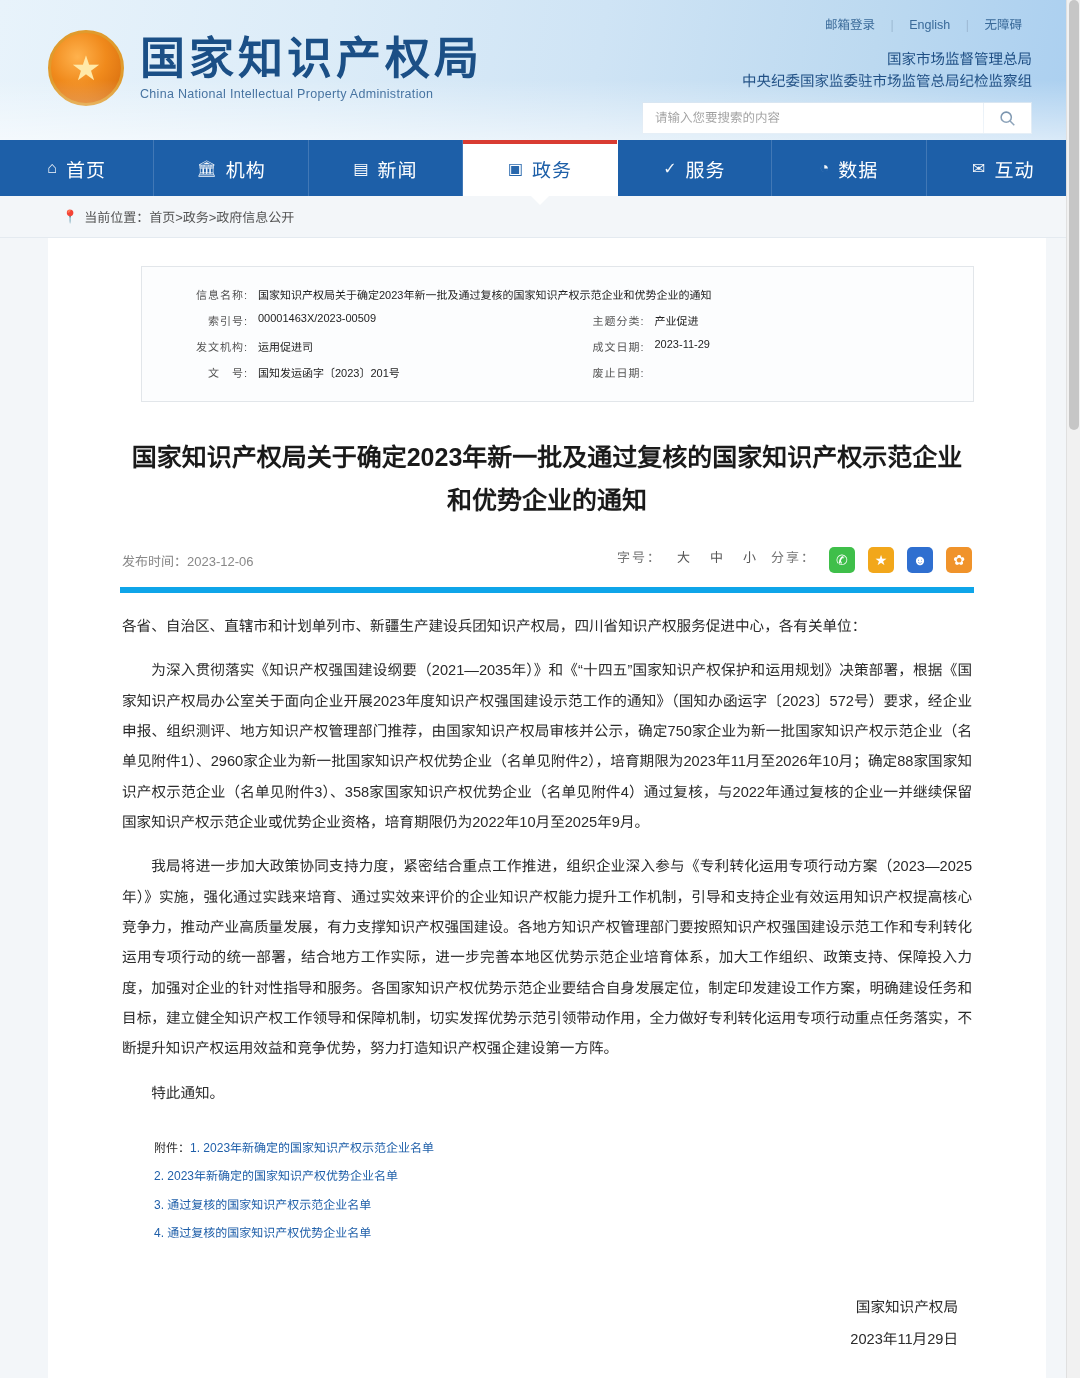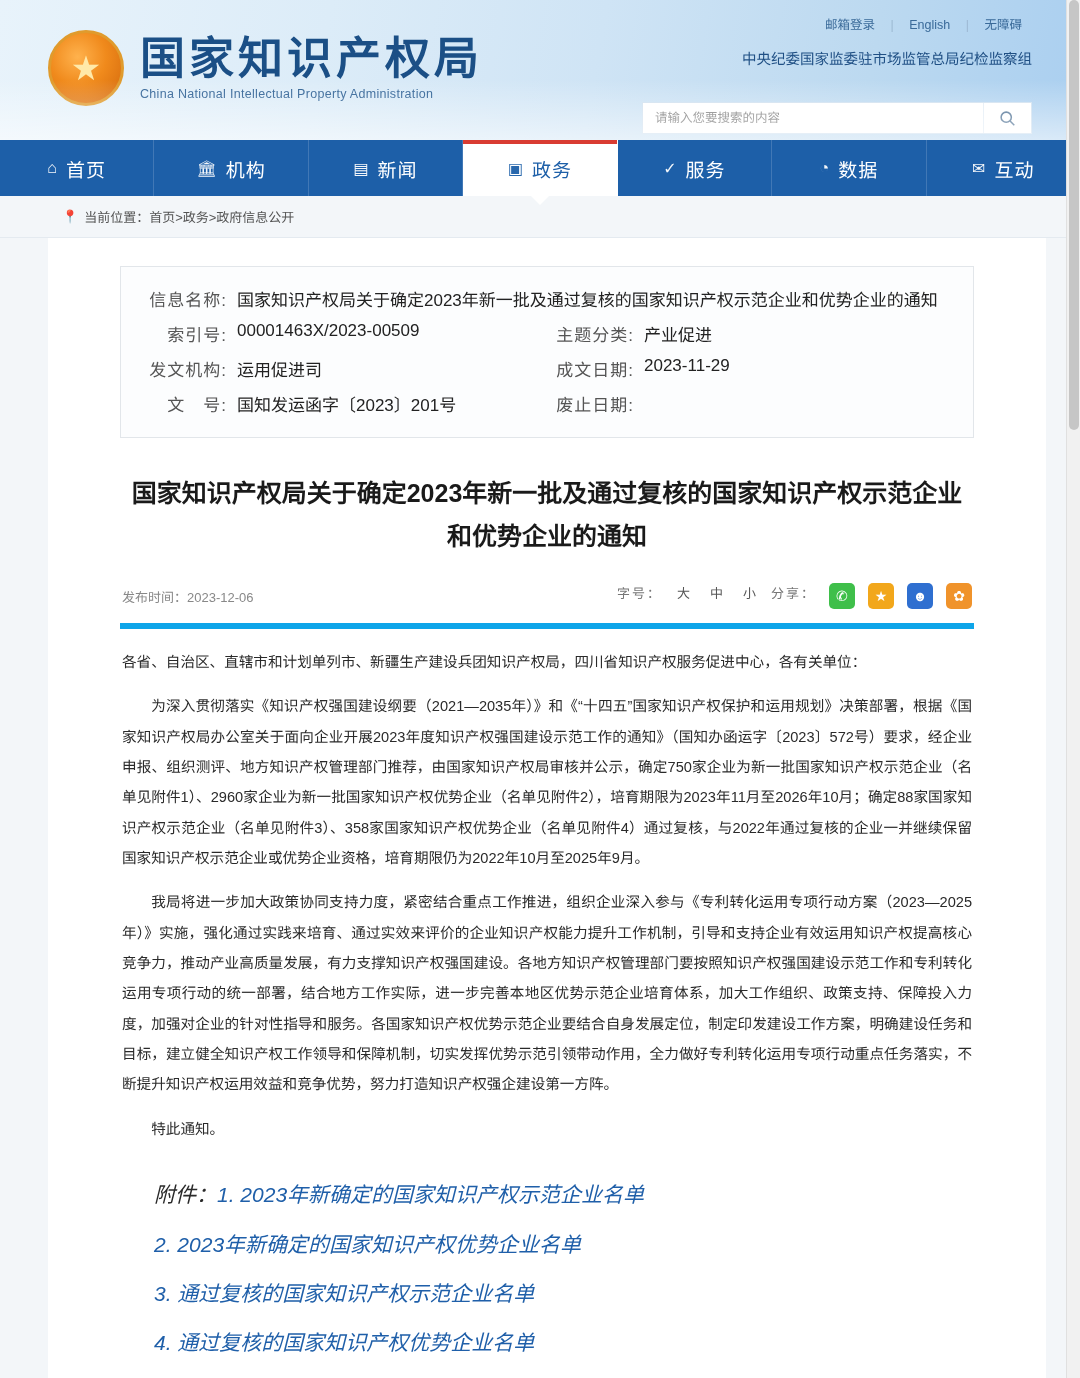--- a/index.html
+++ b/index.html
@@ -116,21 +116,21 @@
     background:#ffffff;
     min-height:100%;
     padding:28px 72px 0 72px;
   }
 
   
   .info {
     border:1px solid #e2e6ea;
     background:#fcfdfe;
     padding:14px 18px 16px 20px;
-    font-size:17px; color:#333;
+    font-size:11px; color:#333;margin-left:21px;
   }
   .info-row { display:flex; padding:5px 0; }
   .info-cell { display:flex; flex:1; }
   .info-cell.full { flex:1 1 100%; }
   .lbl { color:#555; width:86px; text-align:right; flex:none; letter-spacing:1px;}
   .val { color:#222; margin-left:10px; }
 
   h1.title {
     text-align:center;
     font-size:25px; line-height:1.7;
@@ -157,21 +157,21 @@
   }
 
   .article { padding:18px 2px 0 2px; }
   .article p {
     font-size:14.6px; line-height:2.08; color:#2a2a2a;
     margin:0 0 14px 0; text-align:justify; text-indent:2em;
   }
   .article p.noindent { text-indent:0; }
 
   .attach { margin-top:26px; padding-left:2em; }
-  .attach-row { font-size:21px; line-height:2.35; color:#1f5fa9;font-style:italic; }
+  .attach-row { font-size:12px; line-height:2.35; color:#1f5fa9; }
   .attach-row .ahead { color:#2a2a2a; }
   .attach a { color:#1f5fa9; text-decoration:none; cursor:pointer; }
 
   .signoff { text-align:right; margin-top:44px; font-size:14.6px; color:#2a2a2a; line-height:2.2; padding-right:14px;}
 
   .scrollbar {
     position:absolute; right:0; top:0; width:14px; height:1378px;
     background:#f1f1f1; border-left:1px solid #e0e0e0;
   }
   .scrollbar .thumb{
@@ -191,20 +191,21 @@
 
   <div class="top-links">
     <span>邮箱登录</span>
     <span class="sep">|</span>
     <span>English</span>
     <span class="sep">|</span>
     <span>无障碍</span>
   </div>
 
   <div class="org-lines">
+    <div>国家市场监督管理总局</div>
     <div>中央纪委国家监委驻市场监管总局纪检监察组</div>
   </div>
 
   <div class="search-box">
     <input type="text" placeholder="请输入您要搜索的内容" style="">
     <div class="search-btn">
       <svg width="17" height="17" viewBox="0 0 20 20">
         <circle cx="8.5" cy="8.5" r="6" fill="none" stroke="#43688d" stroke-width="1.8"></circle>
         <line x1="13" y1="13" x2="18" y2="18" stroke="#43688d" stroke-width="1.8"></line>
       </svg>

